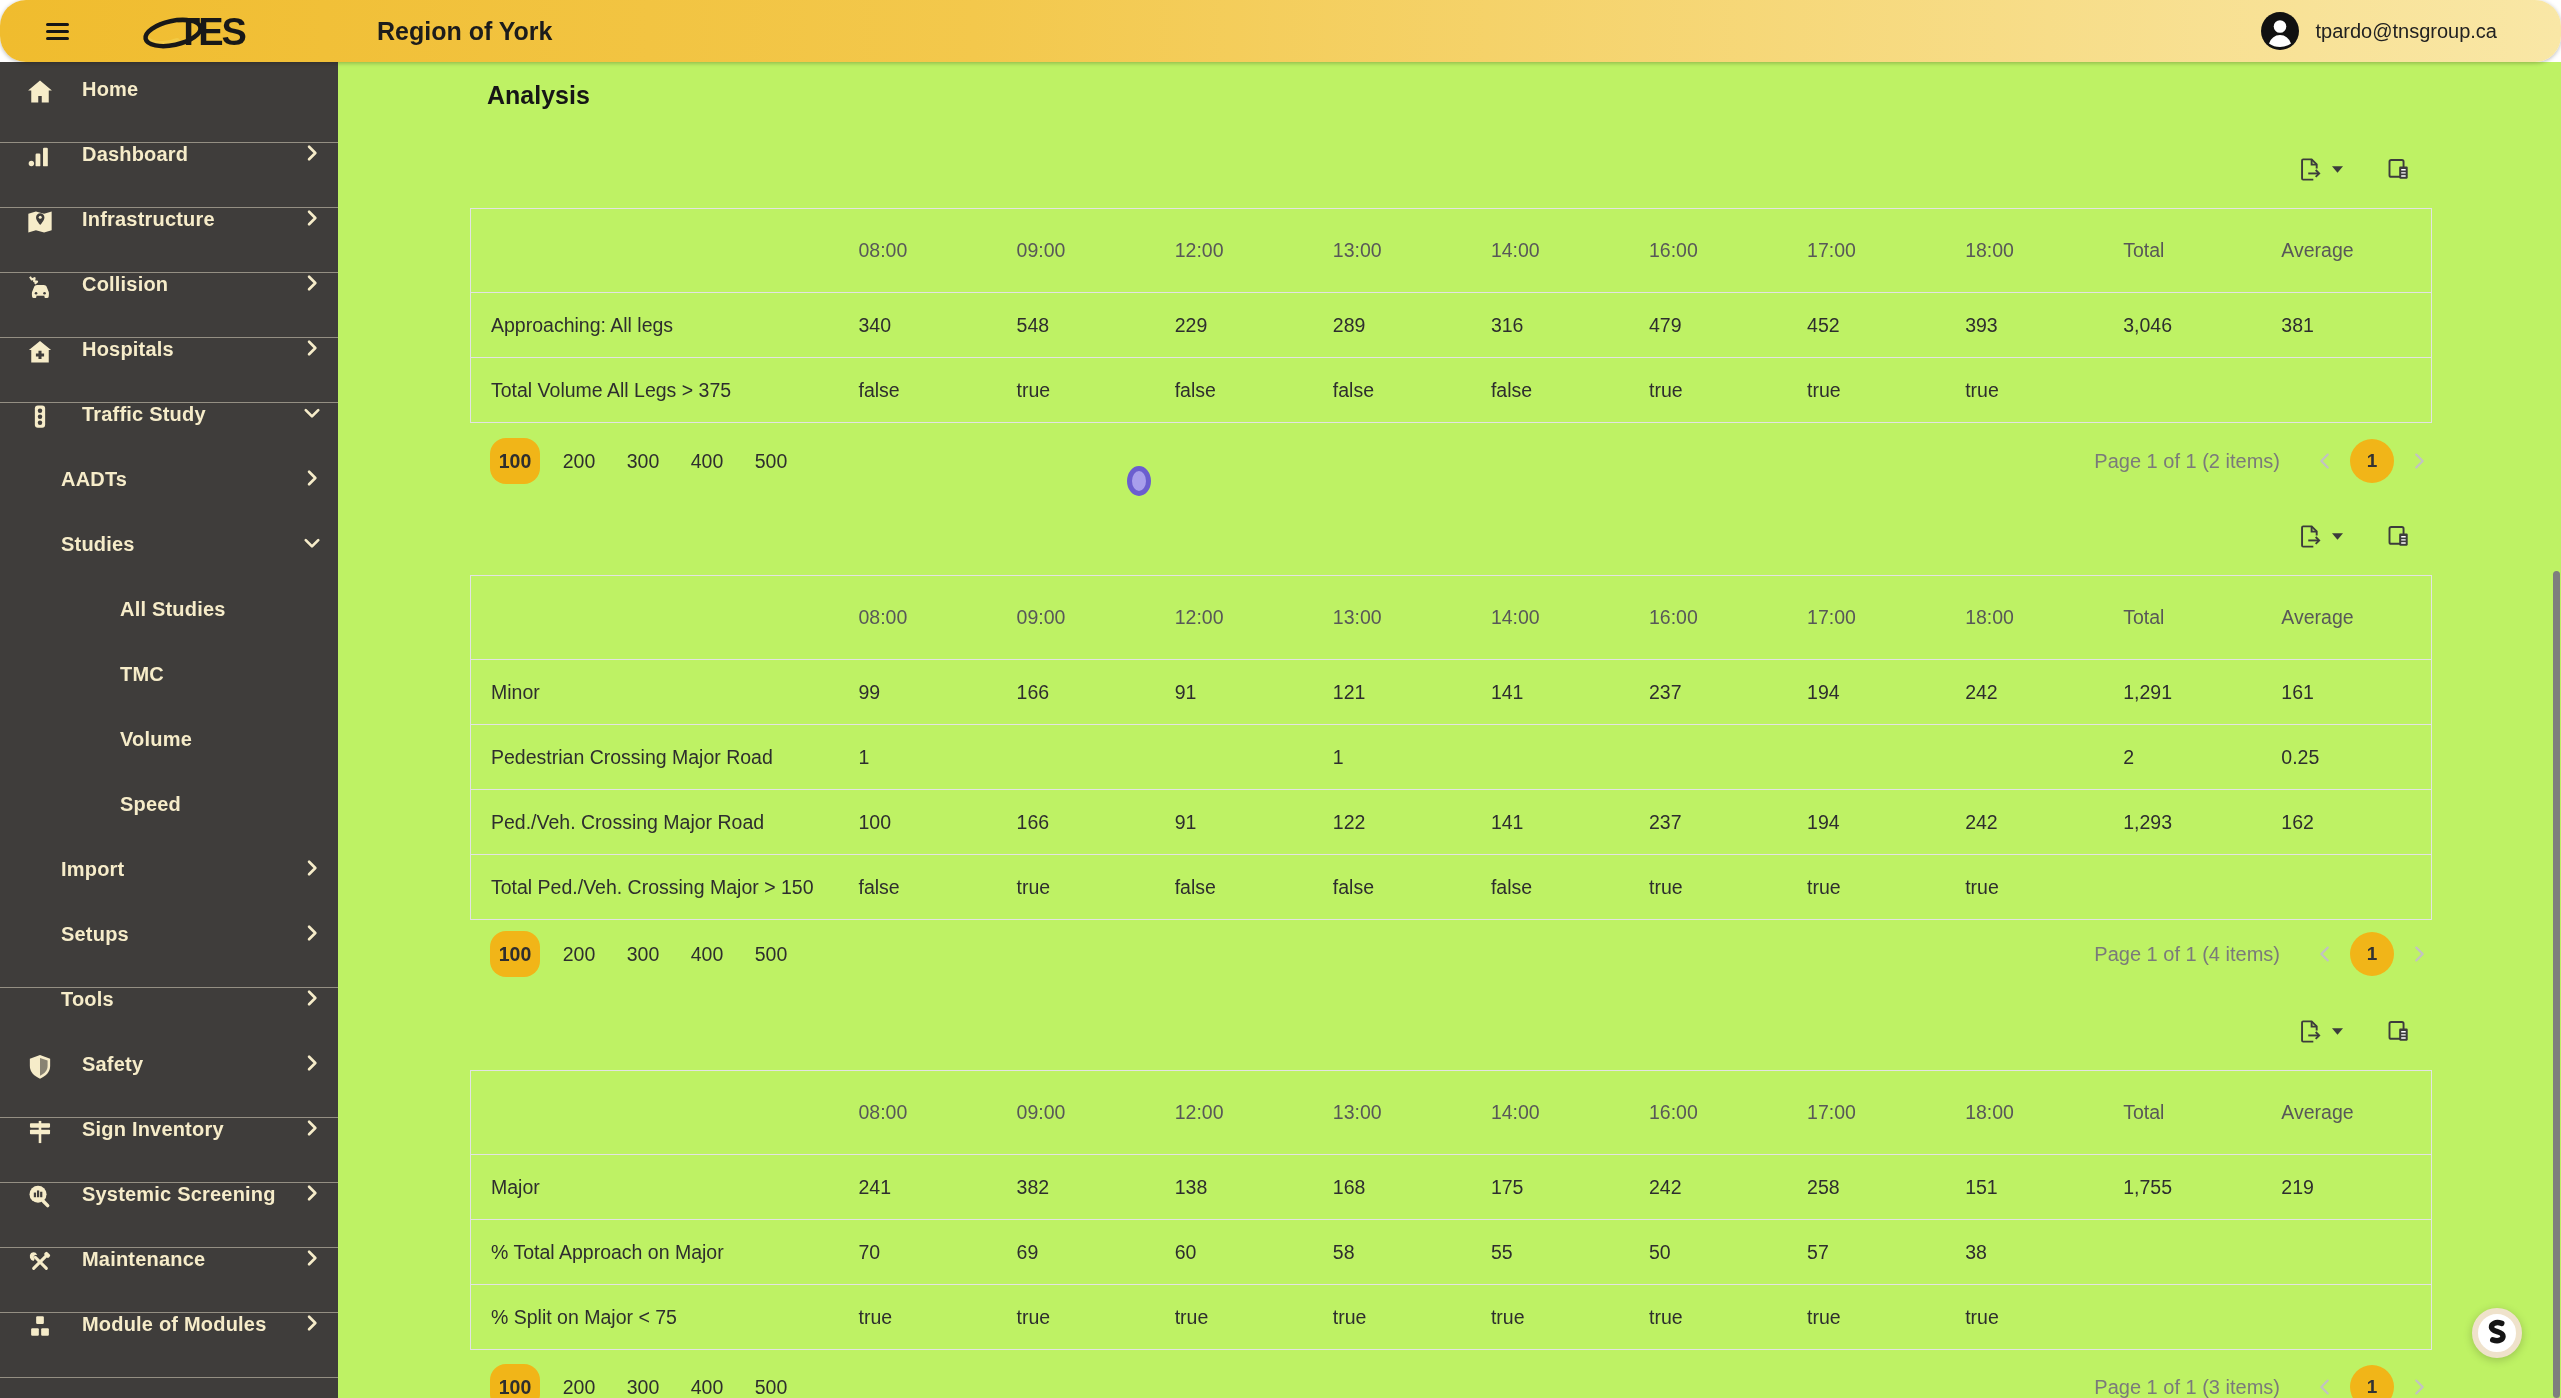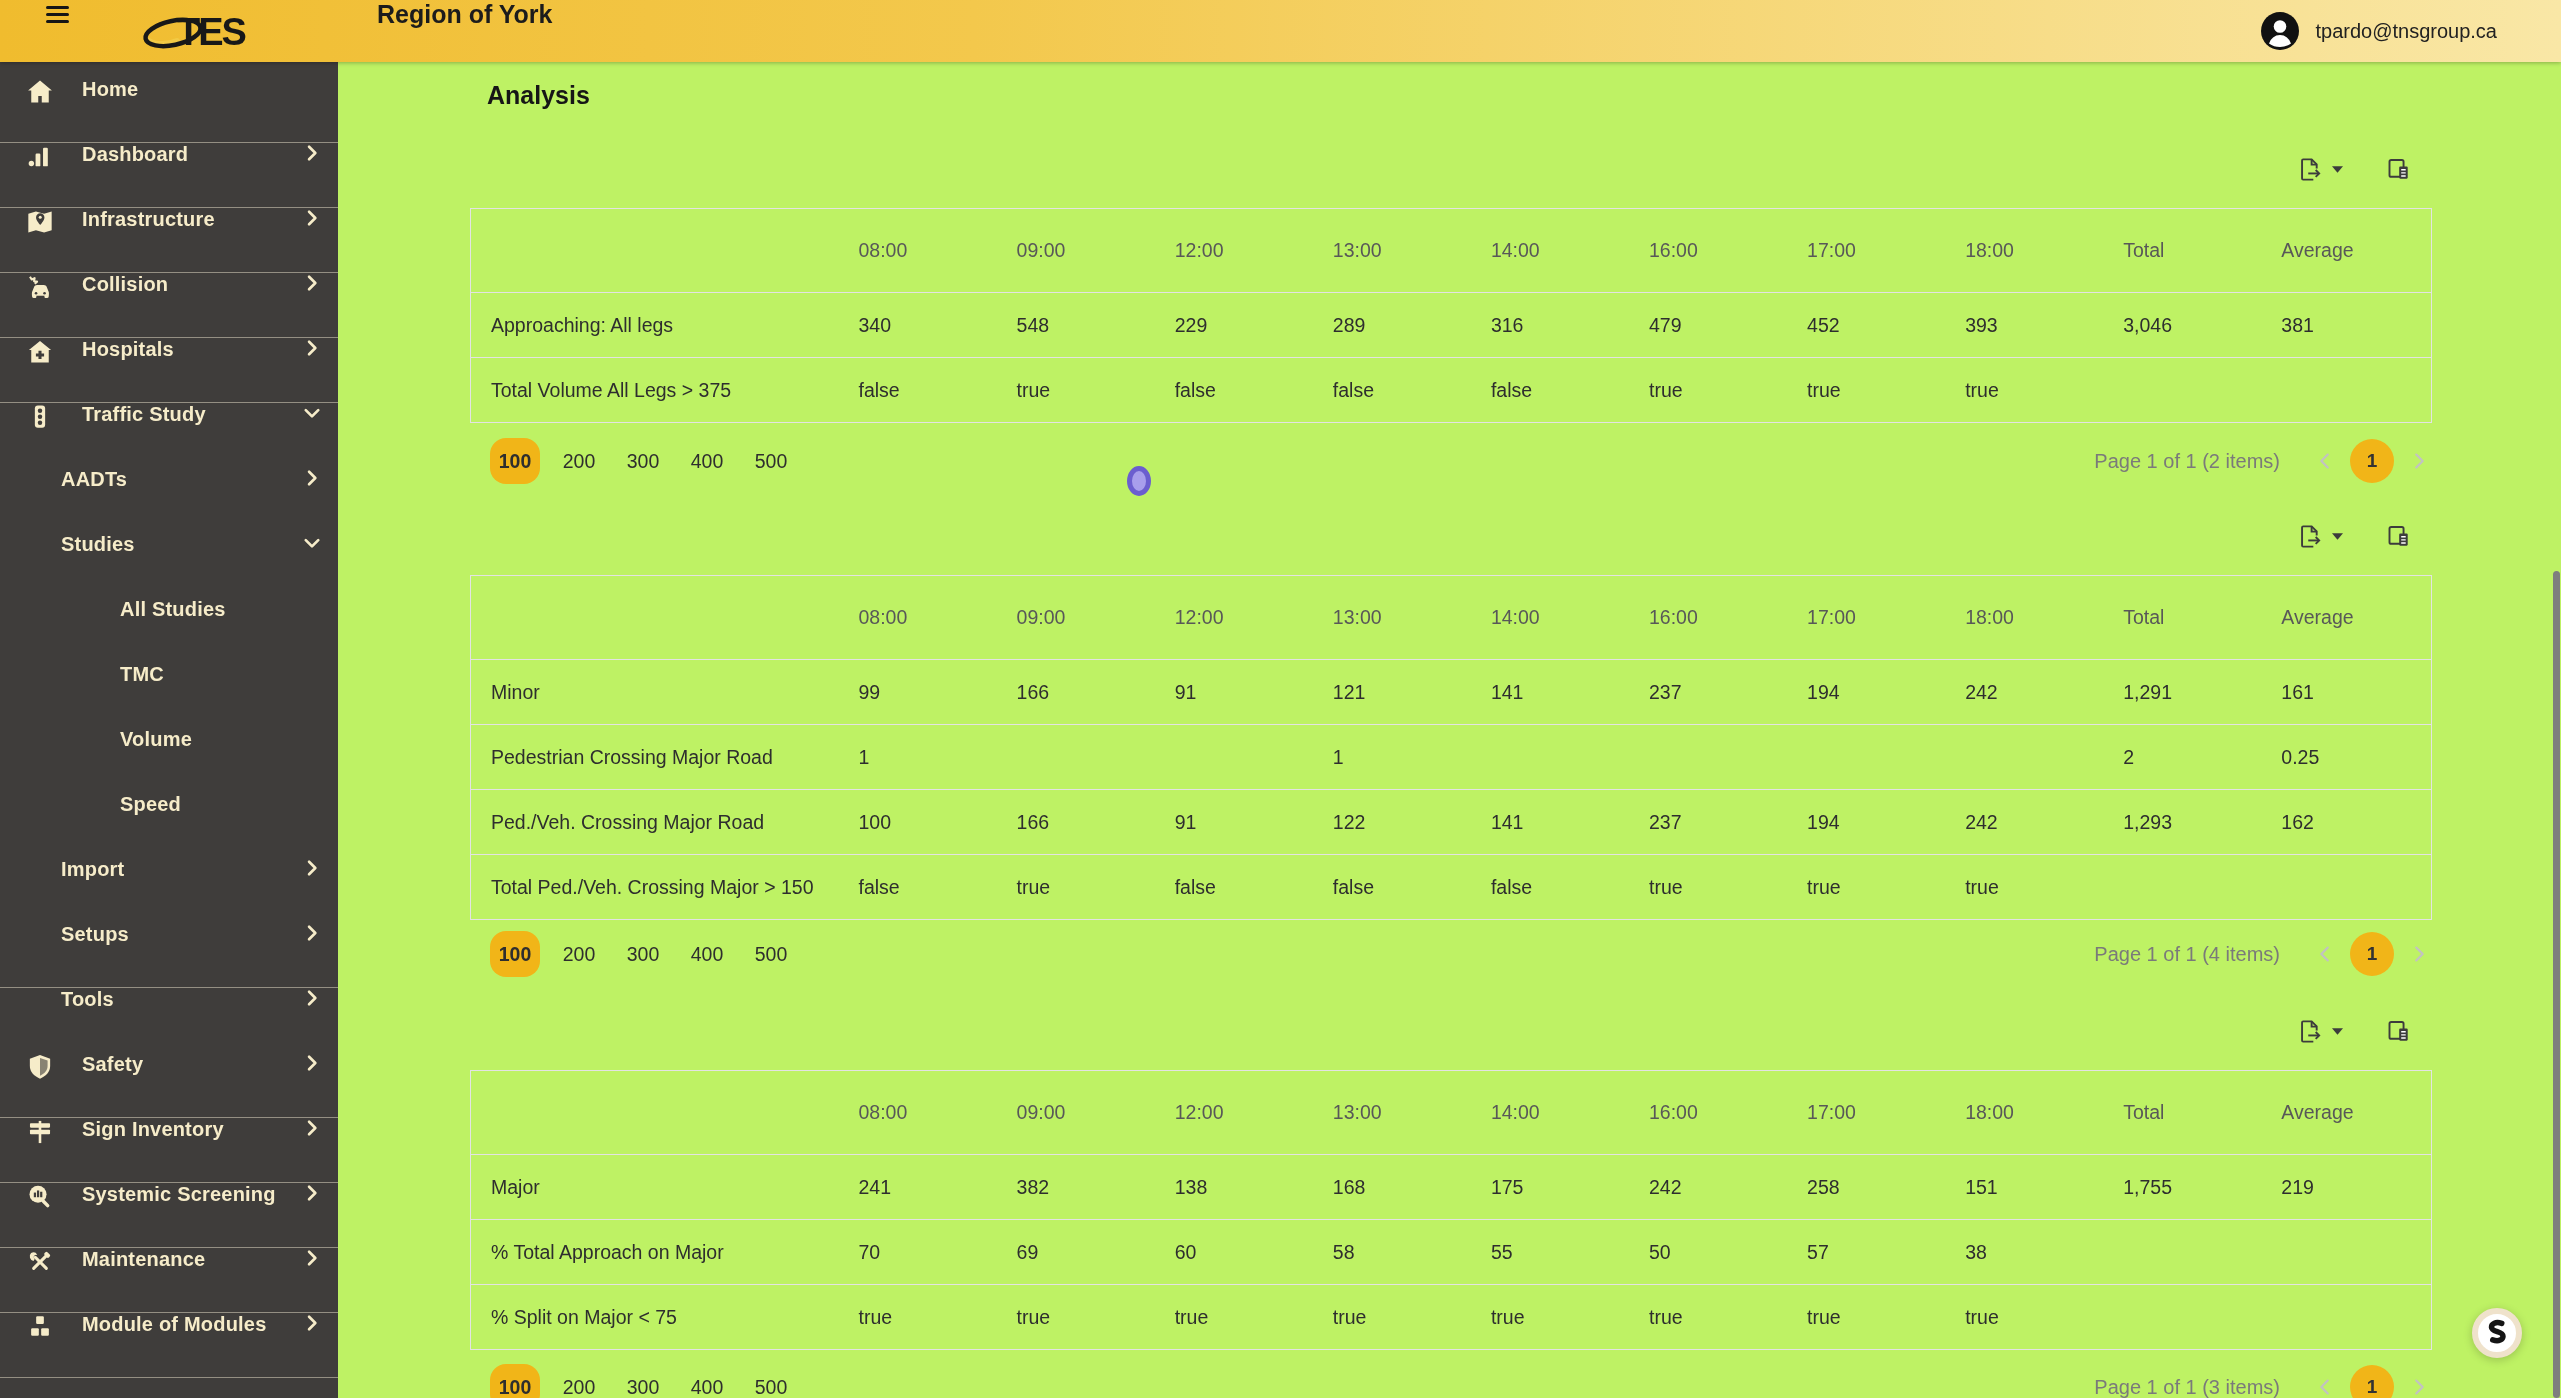--- a/index.html
+++ b/index.html
@@ -15,22 +15,23 @@
   body{
     width:2561px;height:1398px;position:relative;overflow:hidden;
     background:#fff;font-family:"Liberation Sans",sans-serif;
   }
   button{font-family:"Liberation Sans",sans-serif}
 
   
   .topbar{
     position:absolute;top:0;left:0;right:0;height:62px;z-index:6;
     background:linear-gradient(90deg,var(--topbar-start) 0%,#F3C84C 38%,var(--topbar-end) 100%);
-    display:flex;
+    display:flex;align-items:center;
     box-shadow:0 1px 4px rgba(0,0,0,.28);
+    border-radius:26px;
   }
   .hamburger{margin-left:40px;background:none;border:none;cursor:pointer;padding:6px;display:flex;flex-direction:column;gap:4px}
   .hamburger span{display:block;width:23px;height:3px;background:#161616;border-radius:2px}
   .brand{margin-left:66px;display:flex;align-items:center}
   .title{margin-left:86px;font-size:25px;font-weight:bold;color:#1c1c1c}
   .account{margin-left:auto;margin-right:64px;display:flex;align-items:center;gap:15px;cursor:pointer}
   .account .email{font-size:20px;color:#222}
   .avatar-svg{width:40px;height:40px}
 
   

